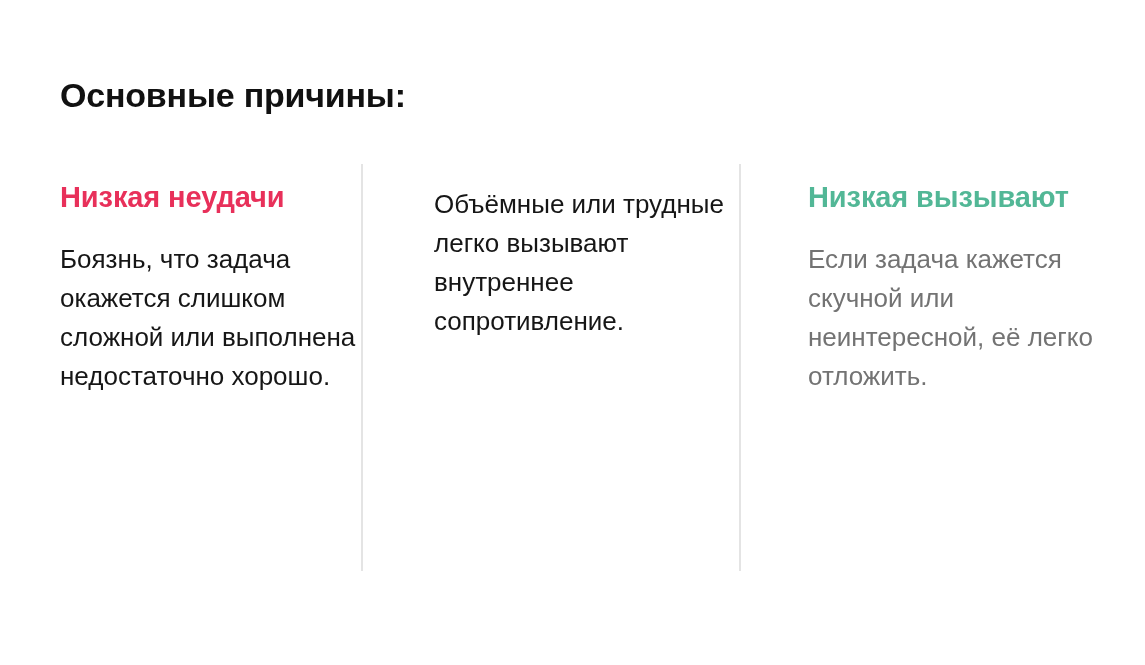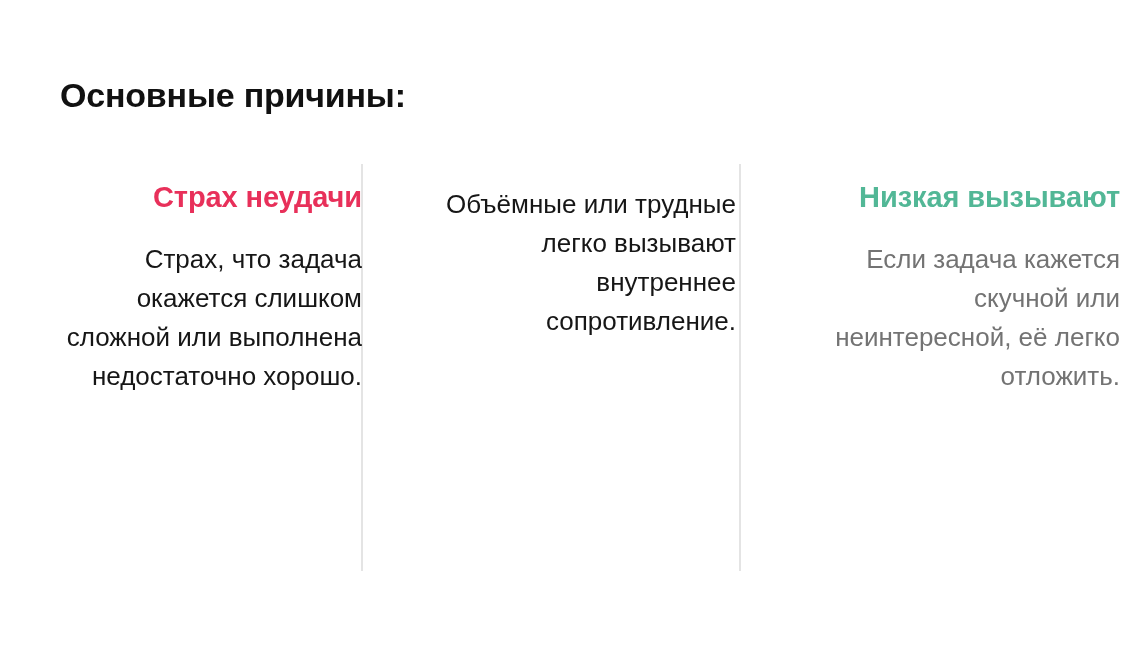--- a/index.html
+++ b/index.html
@@ -15,21 +15,20 @@
     overflow: hidden;
     position: relative;
     -webkit-font-smoothing: antialiased;
   }
 
   .slide {
     position: relative;
     width: 1145px;
     height: 665px;
     box-sizing: border-box;
-    text-align: right;
   }
 
   .page-title {
     position: absolute;
     left: 60px;
     top: 74px;
     font-size: 34px;
     font-weight: bold;
     color: #111111;
     letter-spacing: -0.2px;
@@ -92,22 +91,22 @@
 <div class="slide">
 
   <div class="page-title" style="color: rgb(17, 17, 17);">Основные причины:</div>
 
   <div class="divider divider-1" style="background: rgb(228, 228, 228);"></div>
   <div class="divider divider-2" style="background: rgb(228, 228, 228);"></div>
 
   <div class="columns">
 
     <div class="column col-0">
-      <div class="card-heading" style="color: rgb(232, 48, 90);">Страх неудачи</div>
-      <div class="card-body" style="color: rgb(22, 22, 22);">Страх, что задача окажется слишком сложной или выполнена недостаточно хорошо.</div>
+      <div class="card-heading" style="color: rgb(232, 48, 90);">Низкая неудачи</div>
+      <div class="card-body" style="color: rgb(22, 22, 22);">Боязнь, что задача окажется слишком сложной или выполнена недостаточно хорошо.</div>
     </div>
 
     <div class="column col-1">
       <div class="card-body" style="color: rgb(22, 22, 22);">Объёмные или трудные легко вызывают внутреннее сопротивление.</div>
     </div>
 
     <div class="column col-2">
       <div class="card-heading" style="color: rgb(82, 183, 150);">Низкая вызывают</div>
       <div class="card-body" style="color: #737373;">Если задача кажется скучной или неинтересной, её легко отложить.</div>
     </div>

